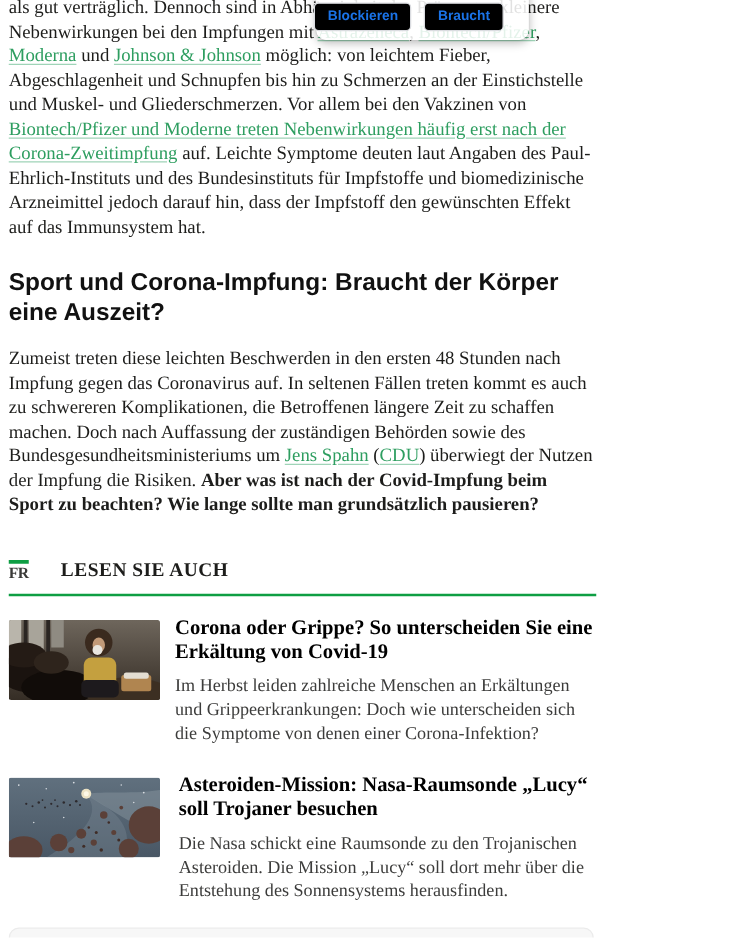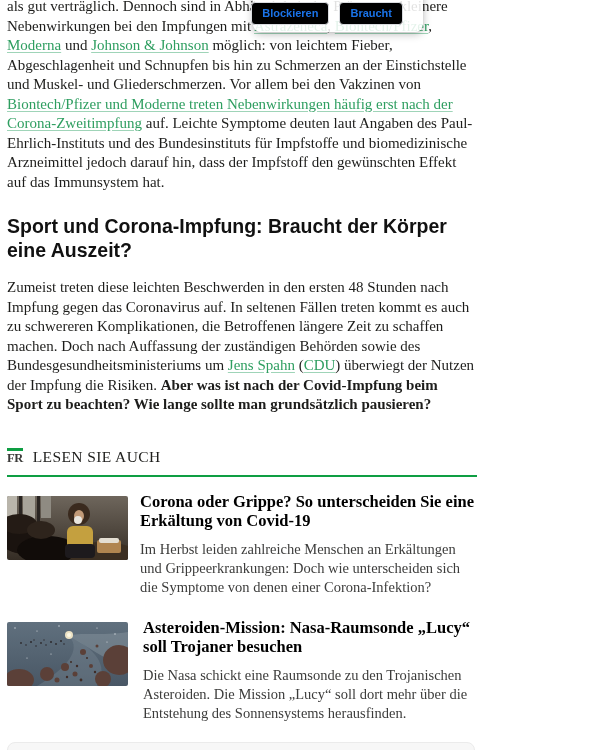--- a/index.html
+++ b/index.html
@@ -22,25 +22,25 @@
         background:rgba(255,255,255,0.87); border-radius:8px;
         box-shadow:0 2px 8px rgba(0,0,0,0.28), 0 0 1px rgba(0,0,0,0.2);
         display:flex; align-items:flex-end; justify-content:flex-end;
         gap:10px; padding:0 20px 7px 0; z-index:5; }
   .notif-btn { font-family:"Liberation Sans", sans-serif; font-size:11px; font-weight:bold;
         color:#1a73e8; background:#000000; border:1px solid #dadce0; border-radius:4px;
         padding:5px 10px; line-height:11px; cursor:pointer; }
 
   
   .read-also { margin-top:33px; border-bottom:2px solid #0e9e43; padding-bottom:9px;
-        display:flex; align-items:center; gap:10px; }
+        display:flex; align-items:center; gap:26px; }
   .fr-logo { display:inline-block; border-top:3px solid #0e9e43; padding-top:1px;
         font-family:"Liberation Serif", serif; font-weight:bold; font-size:12.5px;
         letter-spacing:-0.5px; color:#3a3a38; line-height:13px; }
-  .read-also-title { font-family:"Liberation Serif", serif; font-weight:normal;
+  .read-also-title { font-family:"Liberation Serif", serif; font-weight:bold;
         font-size:15.5px; letter-spacing:0.4px; color:#1d1d1b; }
 
   .teaser { display:flex; gap:12px; margin-top:19px; }
   .teaser + .teaser { margin-top:25px;gap:15px; }
   .teaser-img { flex:0 0 121px; width:121px; height:64px; border-radius:2px;
         overflow:hidden; cursor:pointer; }
   .teaser-img svg { display:block; width:121px; height:64px; }
   .teaser-body { flex:1; margin-top:-4px; }
   .teaser-title { font-family:"Liberation Serif", serif; font-weight:bold;
         font-size:16.5px; line-height:19.5px; color:#000000; cursor:pointer; }

